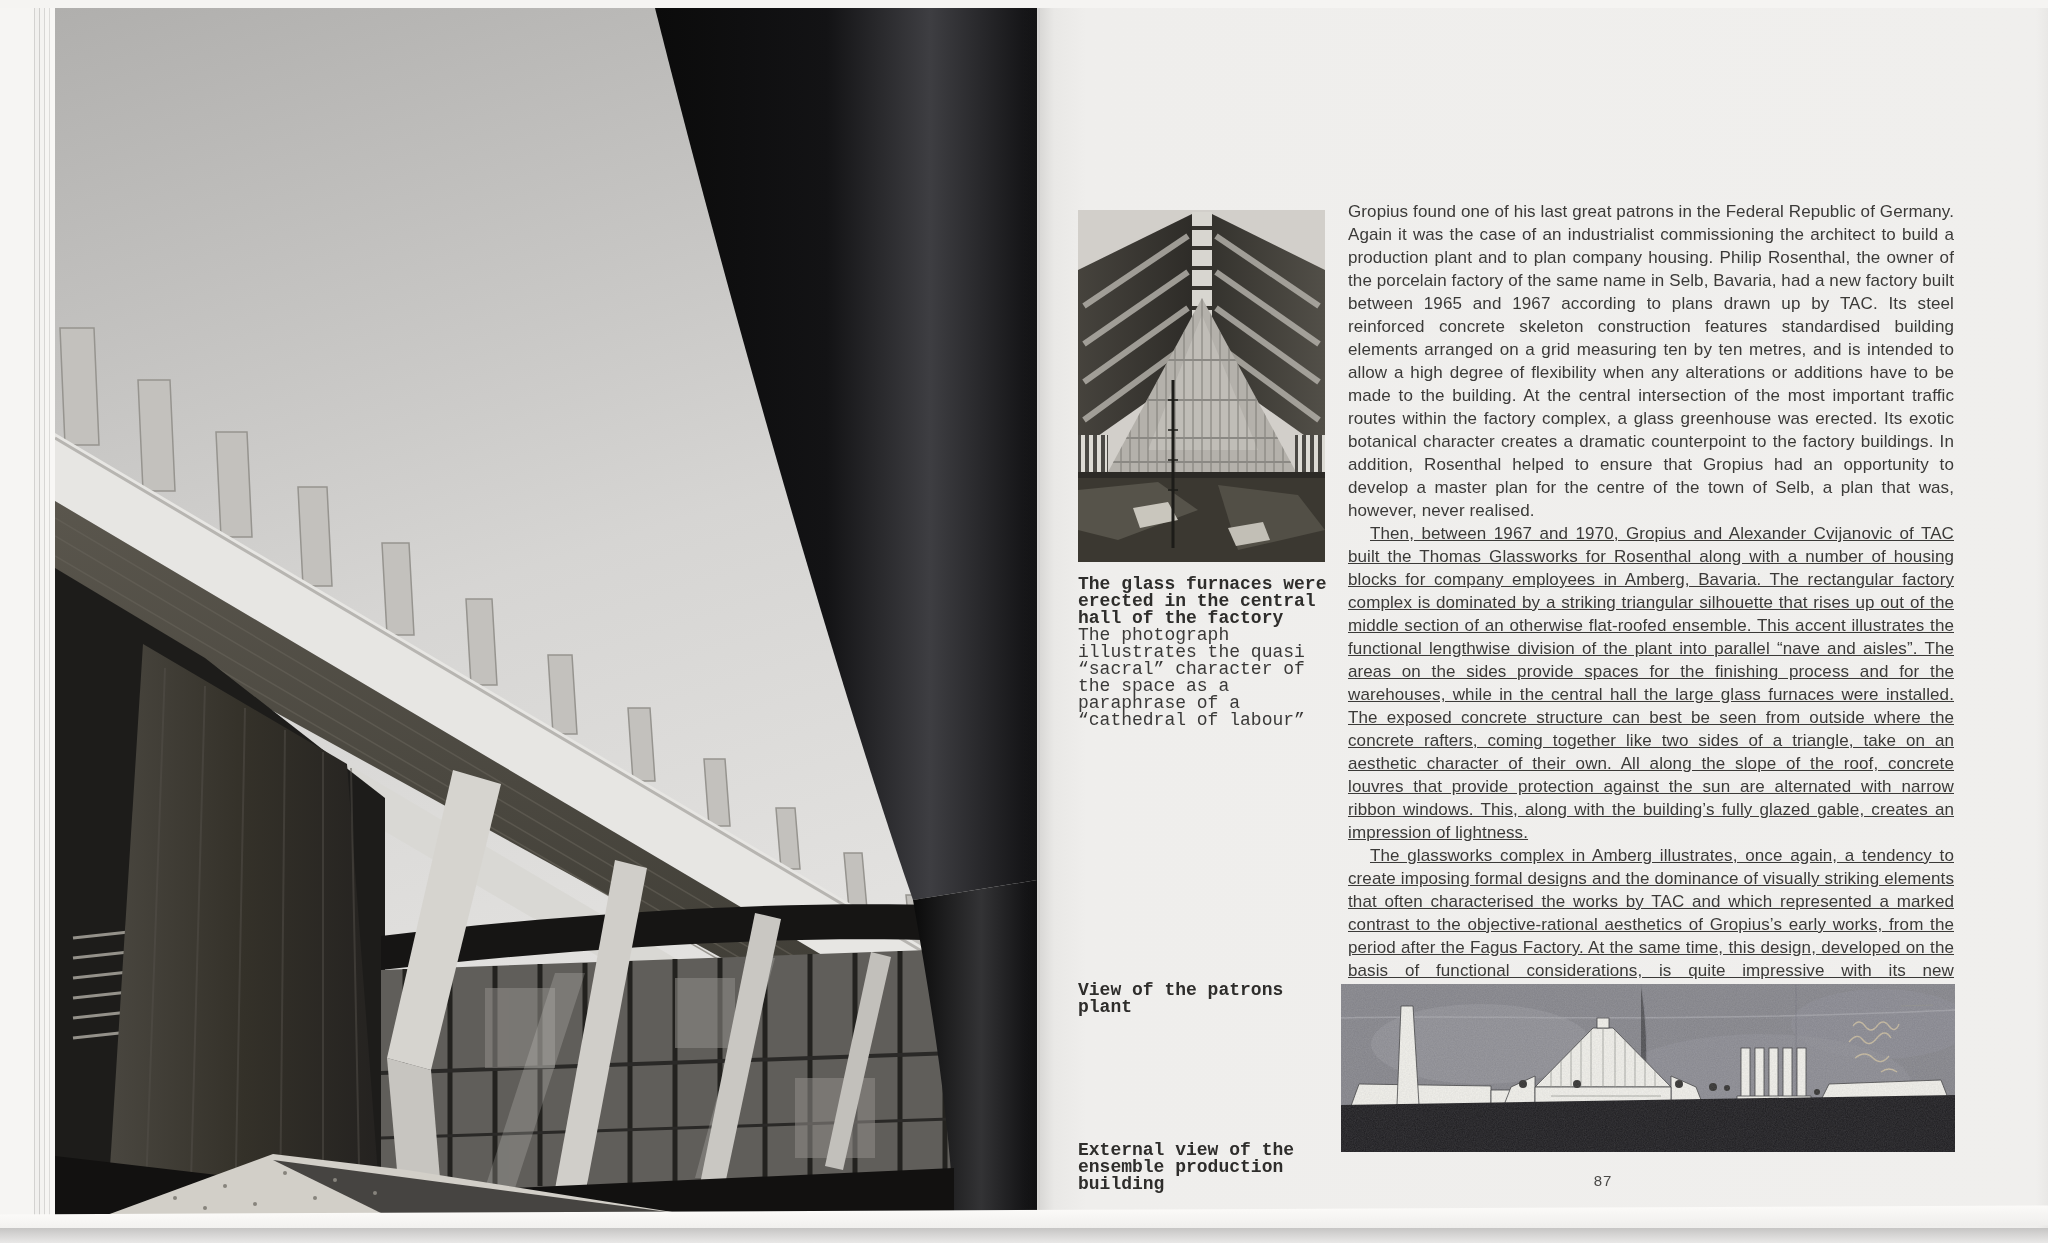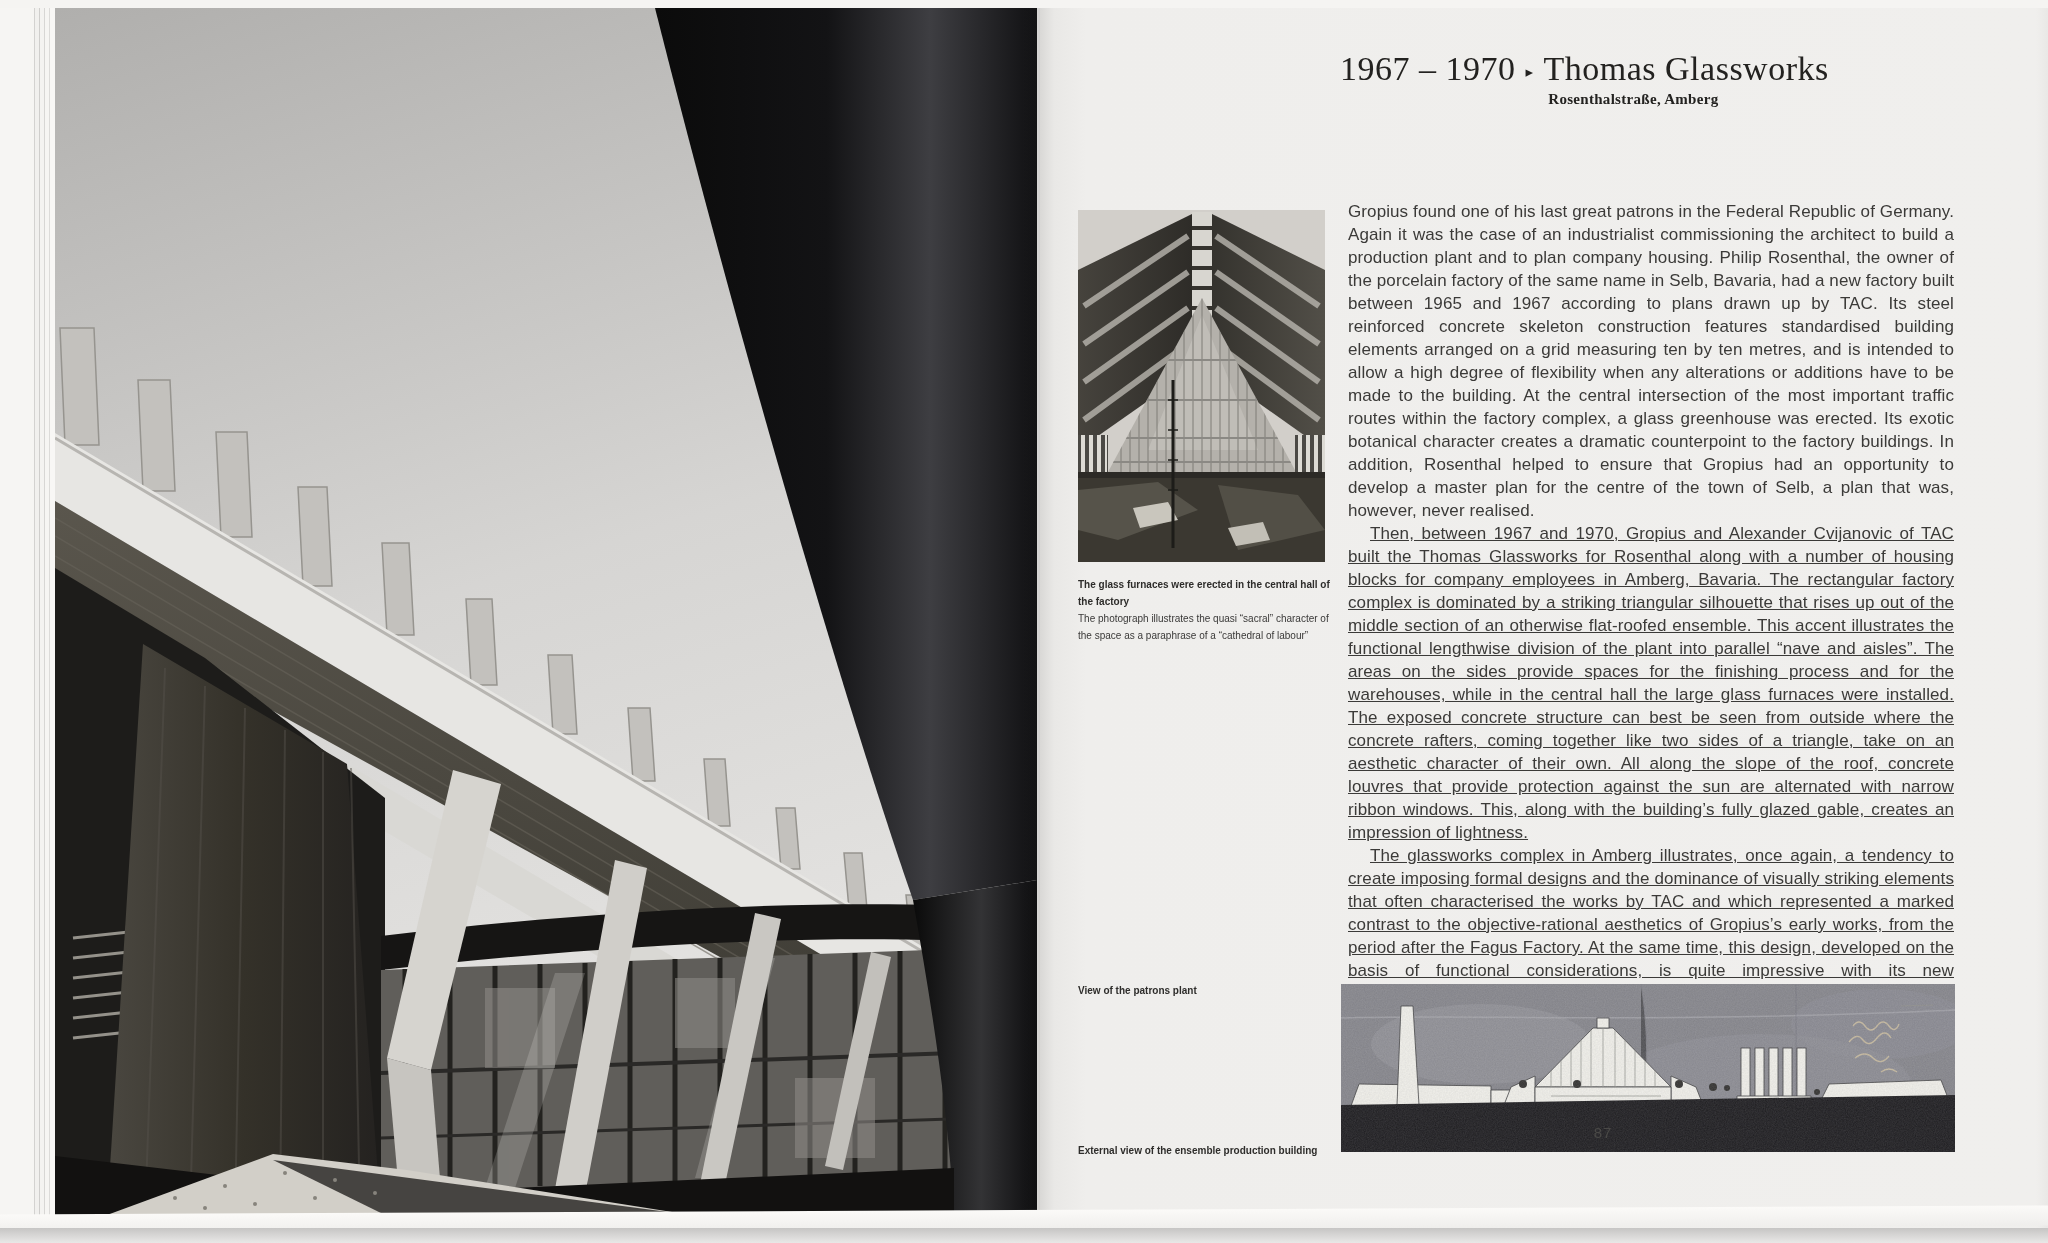--- a/index.html
+++ b/index.html
@@ -19,31 +19,31 @@
     color:#2a2927;}
   #chapter-title{position:absolute;left:300px;top:50px;display:inline-block;
     font-family:"Liberation Serif",serif;color:#232220;}
   #chapter-title .t-line{font-size:34px;letter-spacing:.5px;white-space:nowrap;}
   #chapter-title .t-sep{font-size:15px;vertical-align:3px;margin:0 10px;}
   #chapter-title .t-sub{font-size:15px;font-weight:bold;letter-spacing:.3px;
     text-align:center;padding-left:98px;margin-top:3px;}
   .figure{position:absolute;display:block;}
   #furnace-figure{left:38px;top:210px;width:247px;height:352px;}
   #elevation-figure{left:301px;top:984px;width:614px;height:168px;}
-  .caption{position:absolute;left:38px;width:262px;font-size:10px;line-height:17px;color:#2e2d2b;}
+  .caption{position:absolute;left:38px;width:262px;font-size:18px;line-height:17px;color:#2e2d2b;font-family:Liberation Mono, monospace;}
   .caption b{font-weight:bold;}
   #caption-furnace{top:576px;}
   #caption-furnace .note{font-weight:normal;color:#3a3938;}
   #caption-plant{top:982px;font-weight:bold;}
   #caption-external{top:1142px;font-weight:bold;}
   #body-text{position:absolute;left:308px;top:200px;width:606px;
     font-size:17px;line-height:23px;color:#3b3a38;text-align:justify;letter-spacing:.1px;}
   #body-text p{margin:0;}
   #body-text p.indent{text-indent:22px;text-decoration:underline;}
-  #page-number{position:absolute;left:260px;top:1124px;width:606px;text-align:center;
+  #page-number{position:absolute;left:260px;top:1172px;width:606px;text-align:center;
     font-size:15px;color:#4a4947;letter-spacing:1px;}
   
   #bottom-edge{position:absolute;left:0;top:1210px;width:2048px;height:20px;
     background:linear-gradient(#fbfaf8,#efeeec);transform:rotate(-.25deg);}
   #spread-shadow{position:absolute;left:0;top:1228px;width:2048px;height:15px;
     background:linear-gradient(#c6c5c4,#e9e8e7);}
   #top-edge{position:absolute;left:0;top:0;width:2048px;height:8px;background:#f5f4f2;}
   #gutter{position:absolute;left:1022px;top:6px;width:18px;height:1212px;
     background:linear-gradient(90deg,rgba(0,0,0,0) 0,rgba(40,40,40,.18) 100%);}
 </style>
@@ -186,26 +186,20 @@
           <circle cx="320" cy="1185" r="2"></circle>
           <circle cx="200" cy="1196" r="2"></circle>
         <circle cx="260" cy="1190" r="2"></circle>
           <circle cx="150" cy="1200" r="2"></circle>
       </g>
     </svg>
   </div>
 
   <div id="right-page">
 
-    <div id="chapter-title">
-      <div class="t-line">
-        <span>1967 – 1970</span><span class="t-sep">▸</span><span>Thomas Glassworks</span>
-      </div>
-      <div class="t-sub">Rosenthalstraße, Amberg</div>
-    </div>
 
     <svg id="furnace-figure" class="figure" viewBox="0 0 247 352" preserveAspectRatio="none">
       <defs>
         <linearGradient id="ceL" x1="0" y1="0" x2="1" y2="0">
           <stop offset="0" stop-color="#46433d"></stop>
             <stop offset="1" stop-color="#2e2c28"></stop>
         </linearGradient>
         <linearGradient id="ceR" x1="1" y1="0" x2="0" y2="0">
           <stop offset="0" stop-color="#524f48"></stop>
             <stop offset="1" stop-color="#35332e"></stop>

